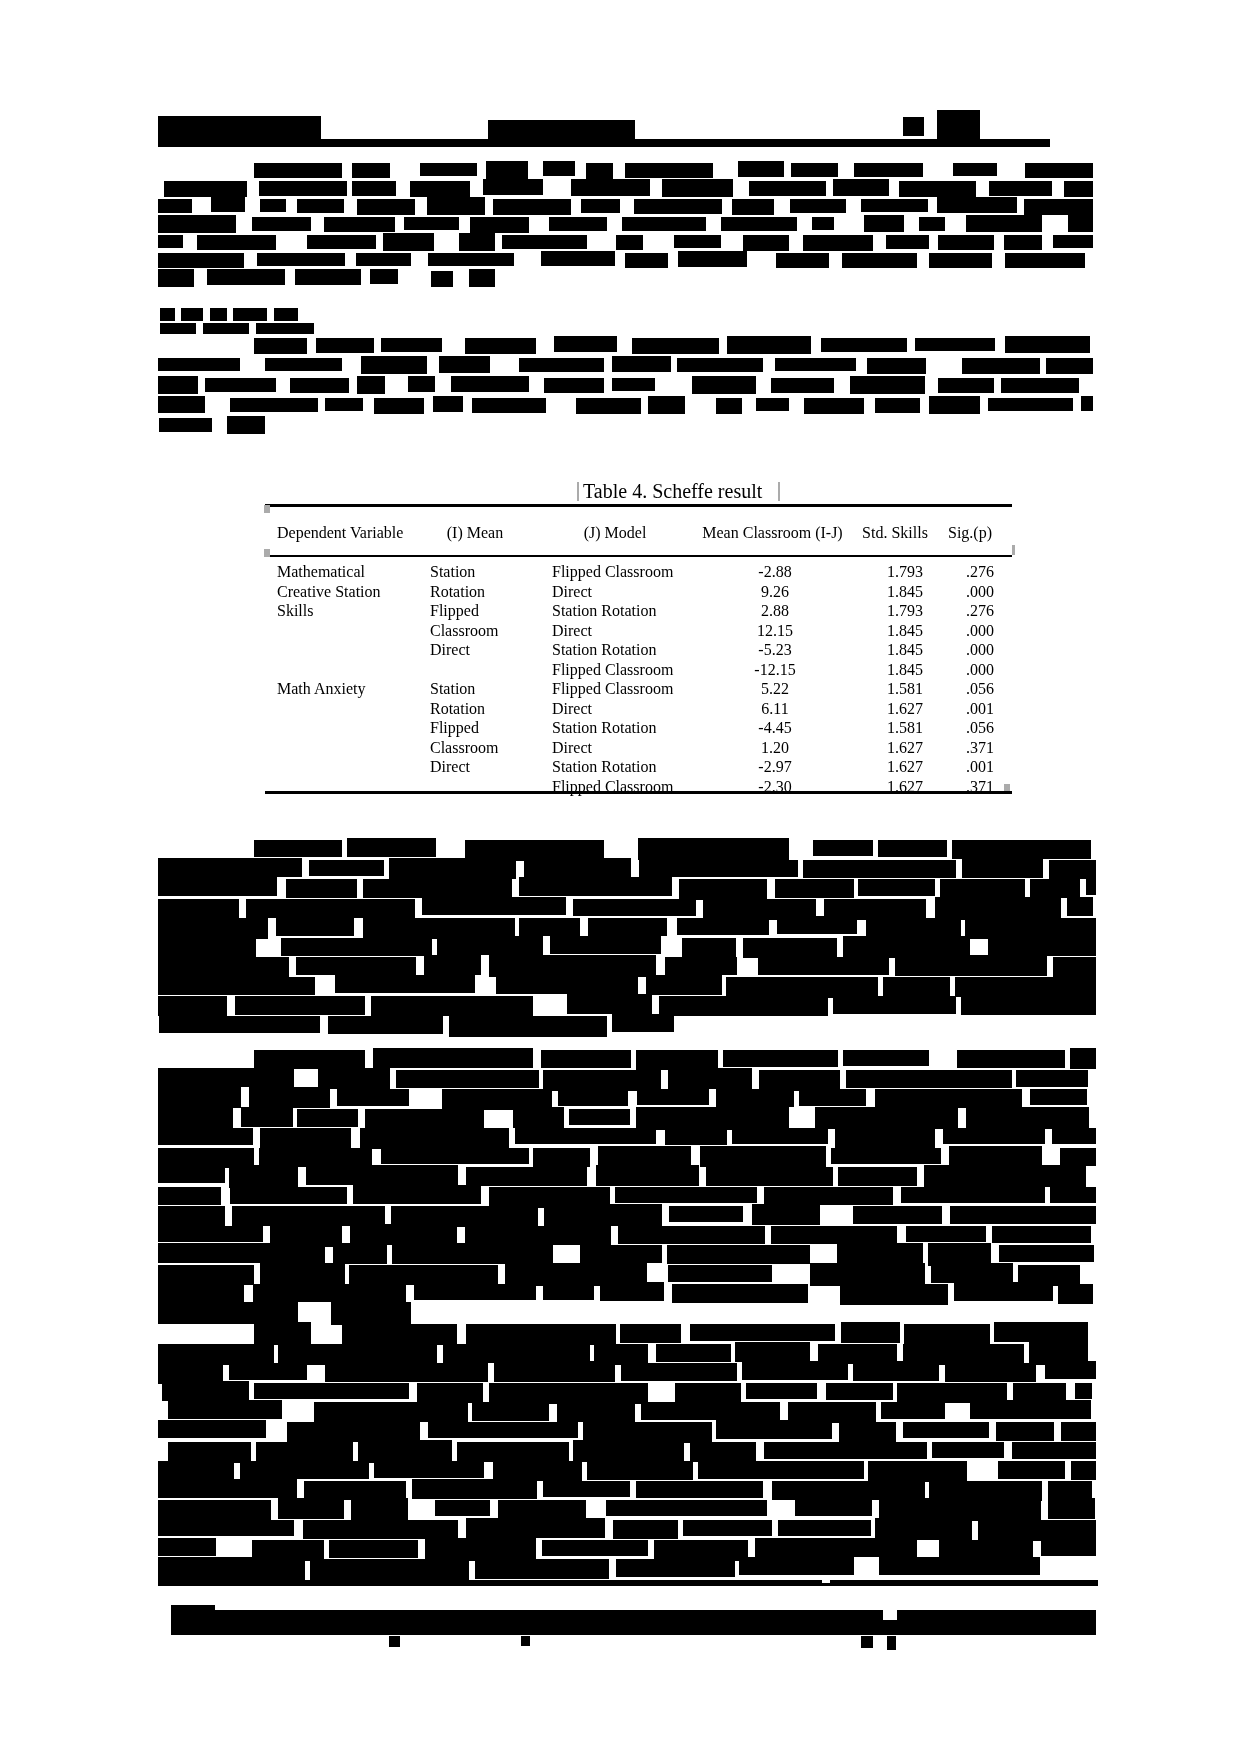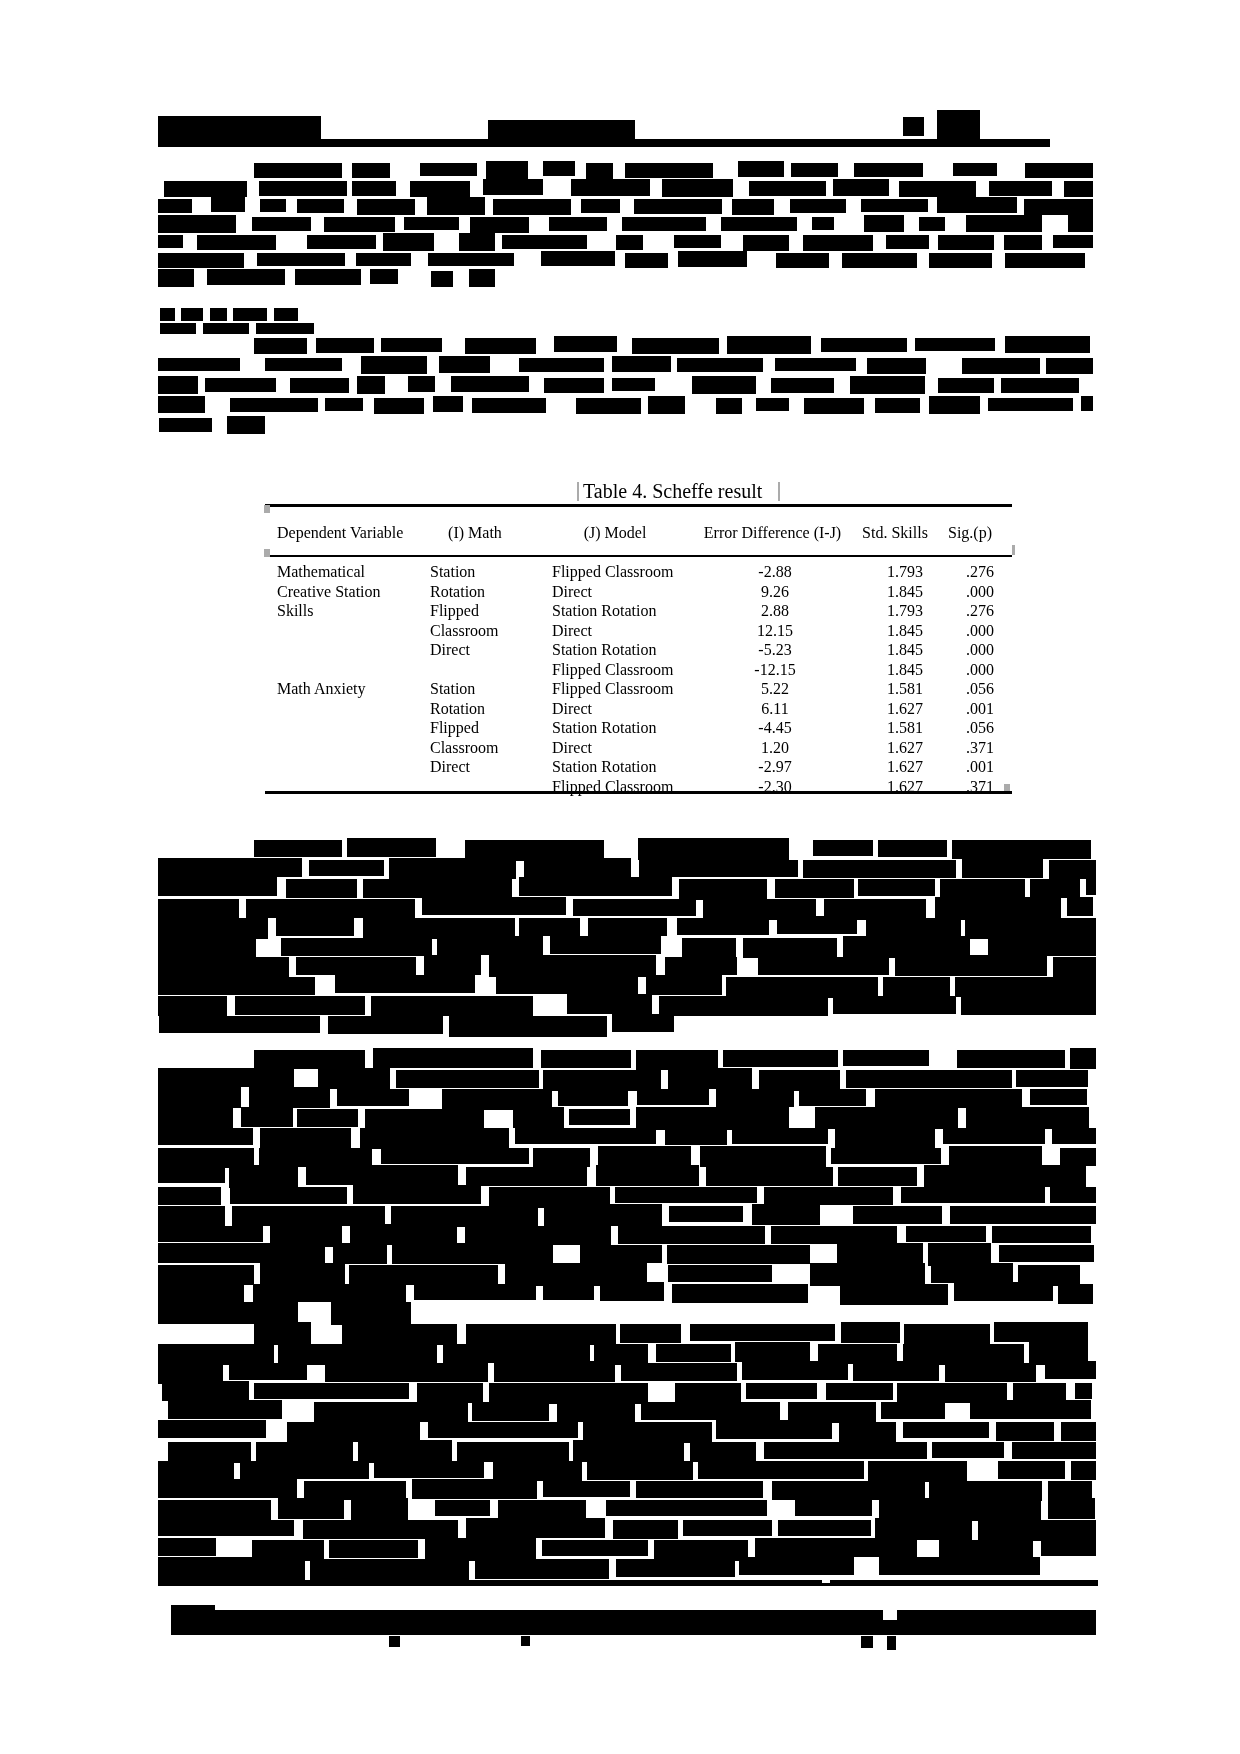--- a/index.html
+++ b/index.html
@@ -476,23 +476,23 @@
       <div class="notch" style="left: 822px; top: 1580px; width: 8px; height: 3px;"></div>
     </div>
 
   <div id="table-area">
     <div class="t-title">Table 4. Scheffe result</div>
     <div class="t-rule" style="top:504px;height:3px"></div>
     <div class="t-rule" style="top:555px;height:2px"></div>
     <div class="t-rule" style="top:791px;height:3px"></div>
     <div id="table-cells">
         <div class="cell head" style="left: 277px; top: 523px; width: 170px; height: 20px;">Dependent Variable</div>
-        <div class="cell head center" style="left: 420px; top: 523px; width: 110px; height: 20px;">(I) Math</div>
+        <div class="cell head center" style="left: 420px; top: 523px; width: 110px; height: 20px;">(I) Mean</div>
         <div class="cell head center" style="left: 560px; top: 523px; width: 110px; height: 20px;">(J) Model</div>
-        <div class="cell head center" style="left: 690px; top: 523px; width: 165px; height: 20px;">Error Difference (I-J)</div>
+        <div class="cell head center" style="left: 690px; top: 523px; width: 165px; height: 20px;">Mean Classroom (I-J)</div>
         <div class="cell head center" style="left: 845px; top: 523px; width: 100px; height: 20px;">Std. Skills</div>
         <div class="cell head center" style="left: 928px; top: 523px; width: 84px; height: 20px;">Sig.(p)</div>
         <div class="cell" style="left: 277px; top: 562px; width: 170px; height: 20px;">Mathematical</div>
         <div class="cell" style="left: 430px; top: 562px; width: 170px; height: 20px;">Station</div>
         <div class="cell" style="left: 552px; top: 562px; width: 170px; height: 20px;">Flipped Classroom</div>
         <div class="cell center" style="left: 695px; top: 562px; width: 160px; height: 20px;">-2.88</div>
         <div class="cell center" style="left: 855px; top: 562px; width: 100px; height: 20px;">1.793</div>
         <div class="cell center" style="left: 938px; top: 562px; width: 84px; height: 20px;">.276</div>
         <div class="cell" style="left: 277px; top: 582px; width: 170px; height: 20px;">Creative Station</div>
         <div class="cell" style="left: 430px; top: 582px; width: 170px; height: 20px;">Rotation</div>

